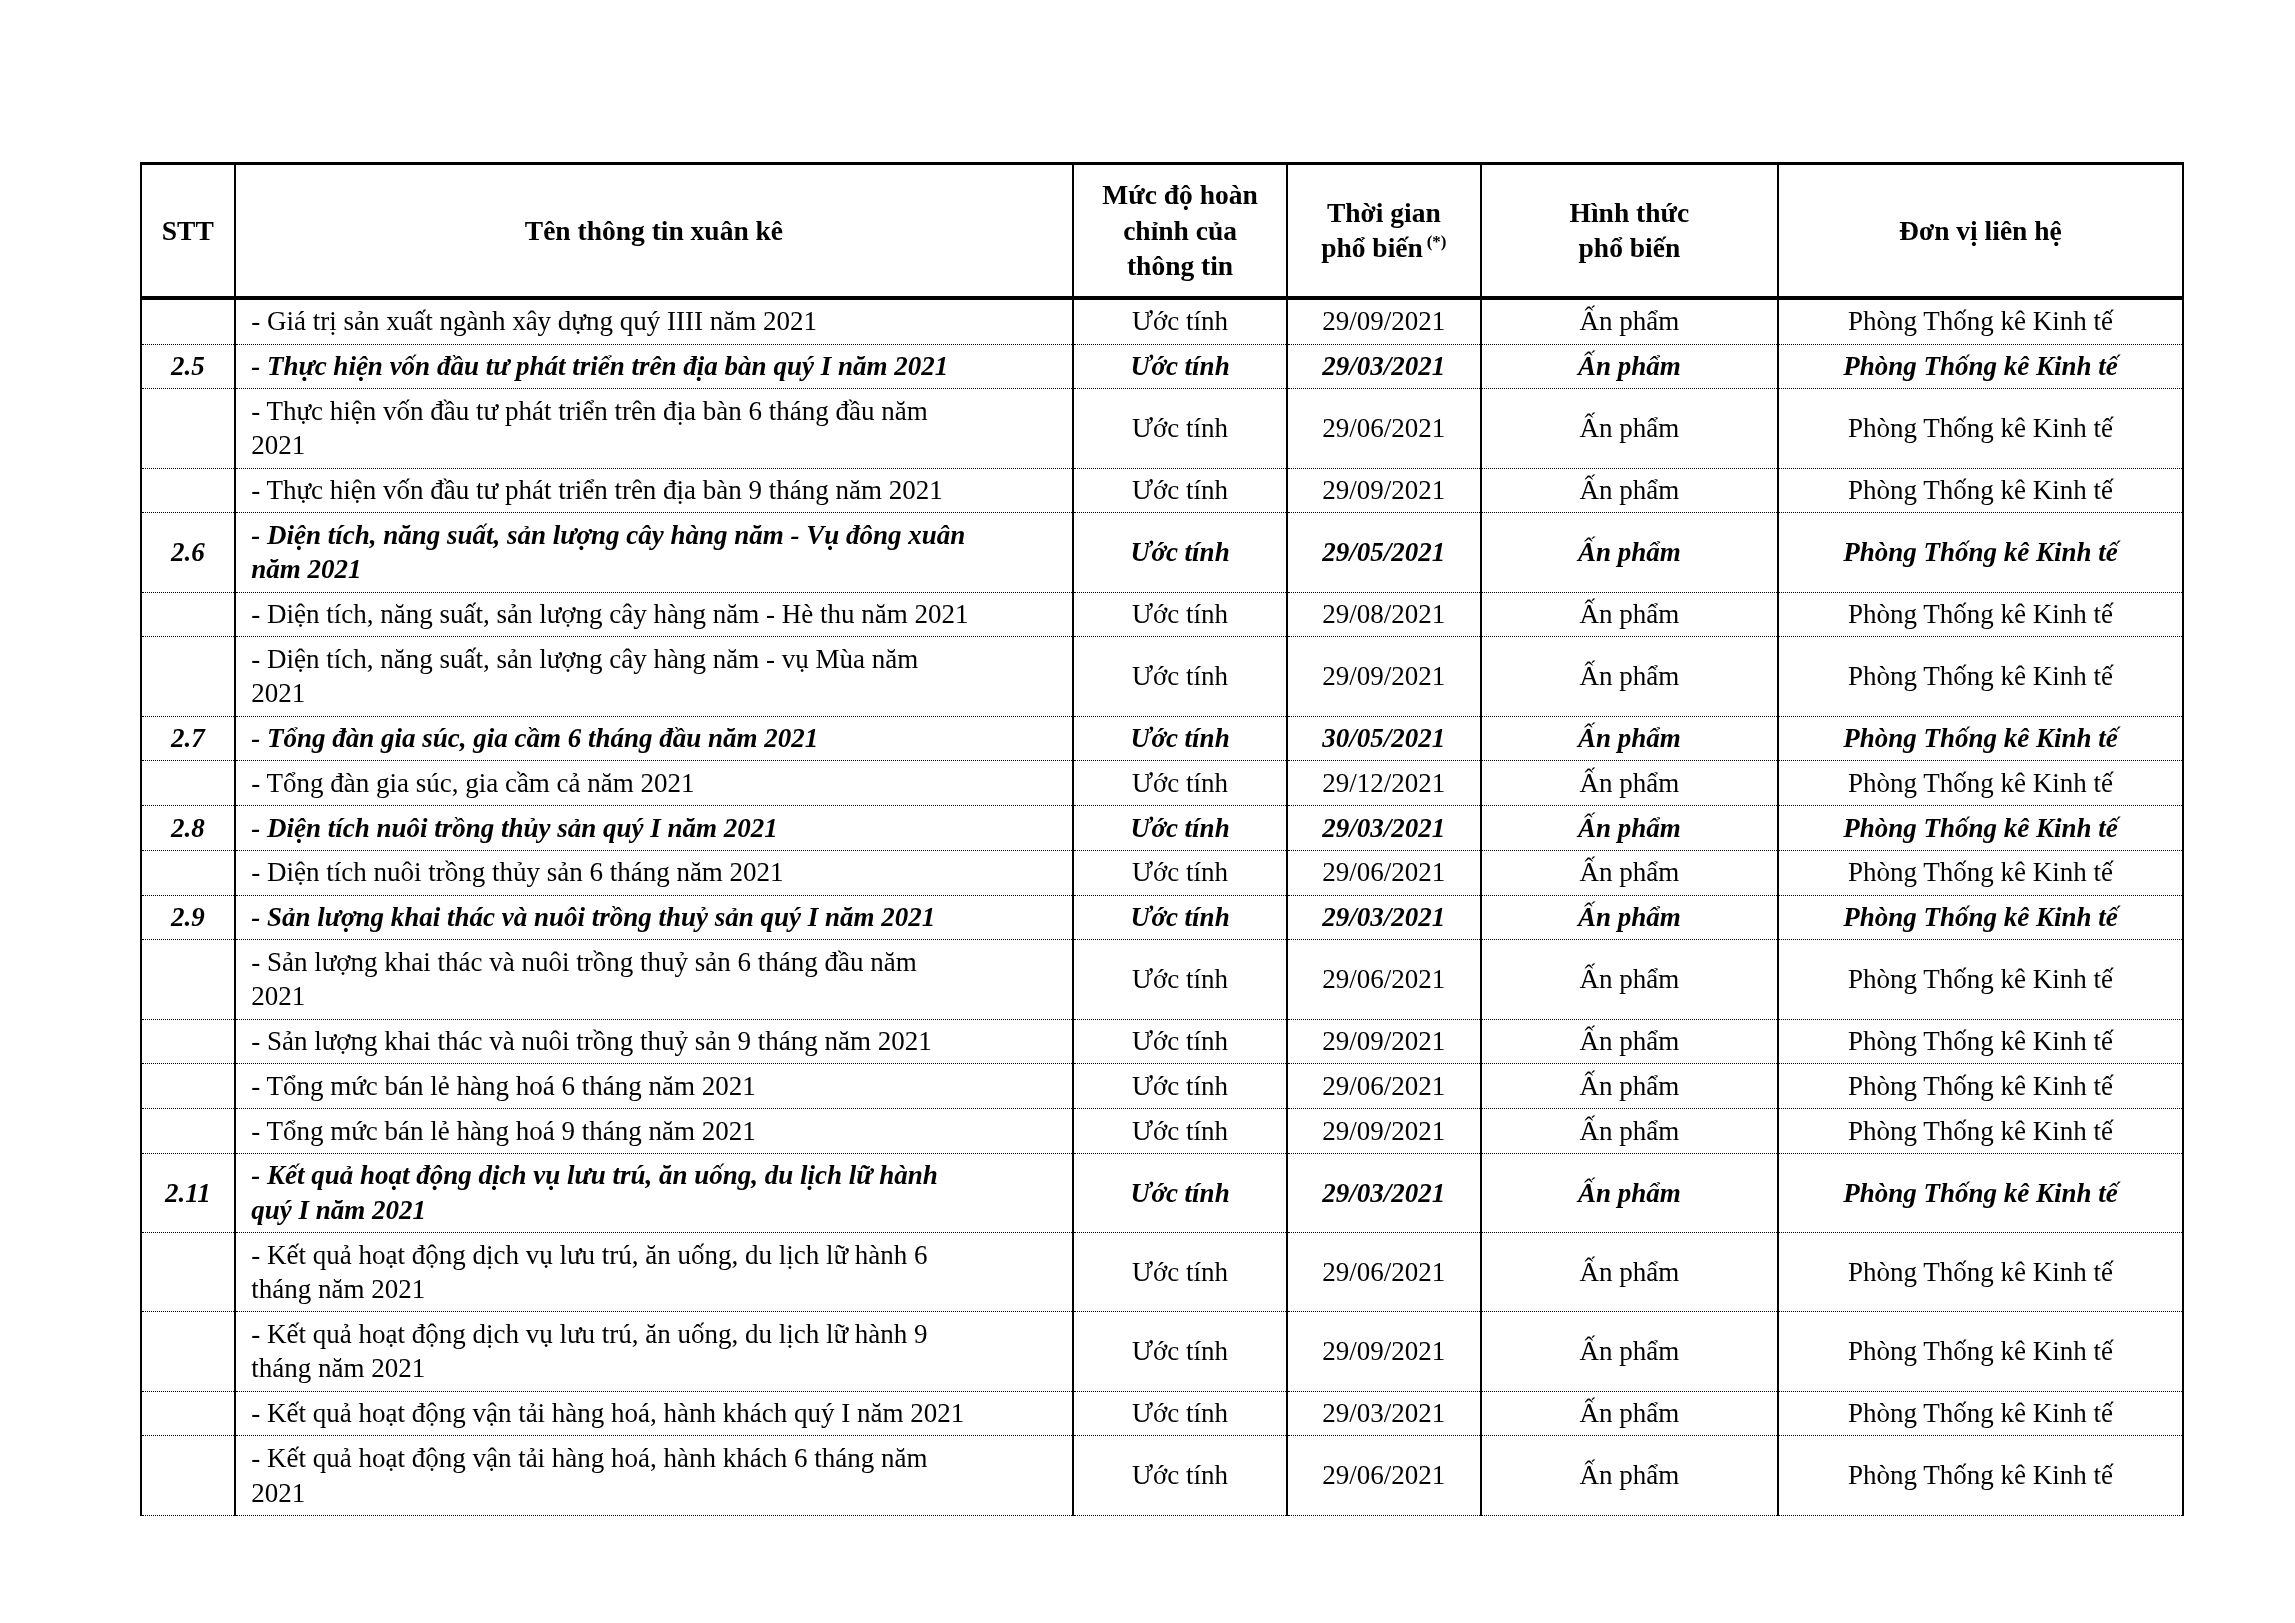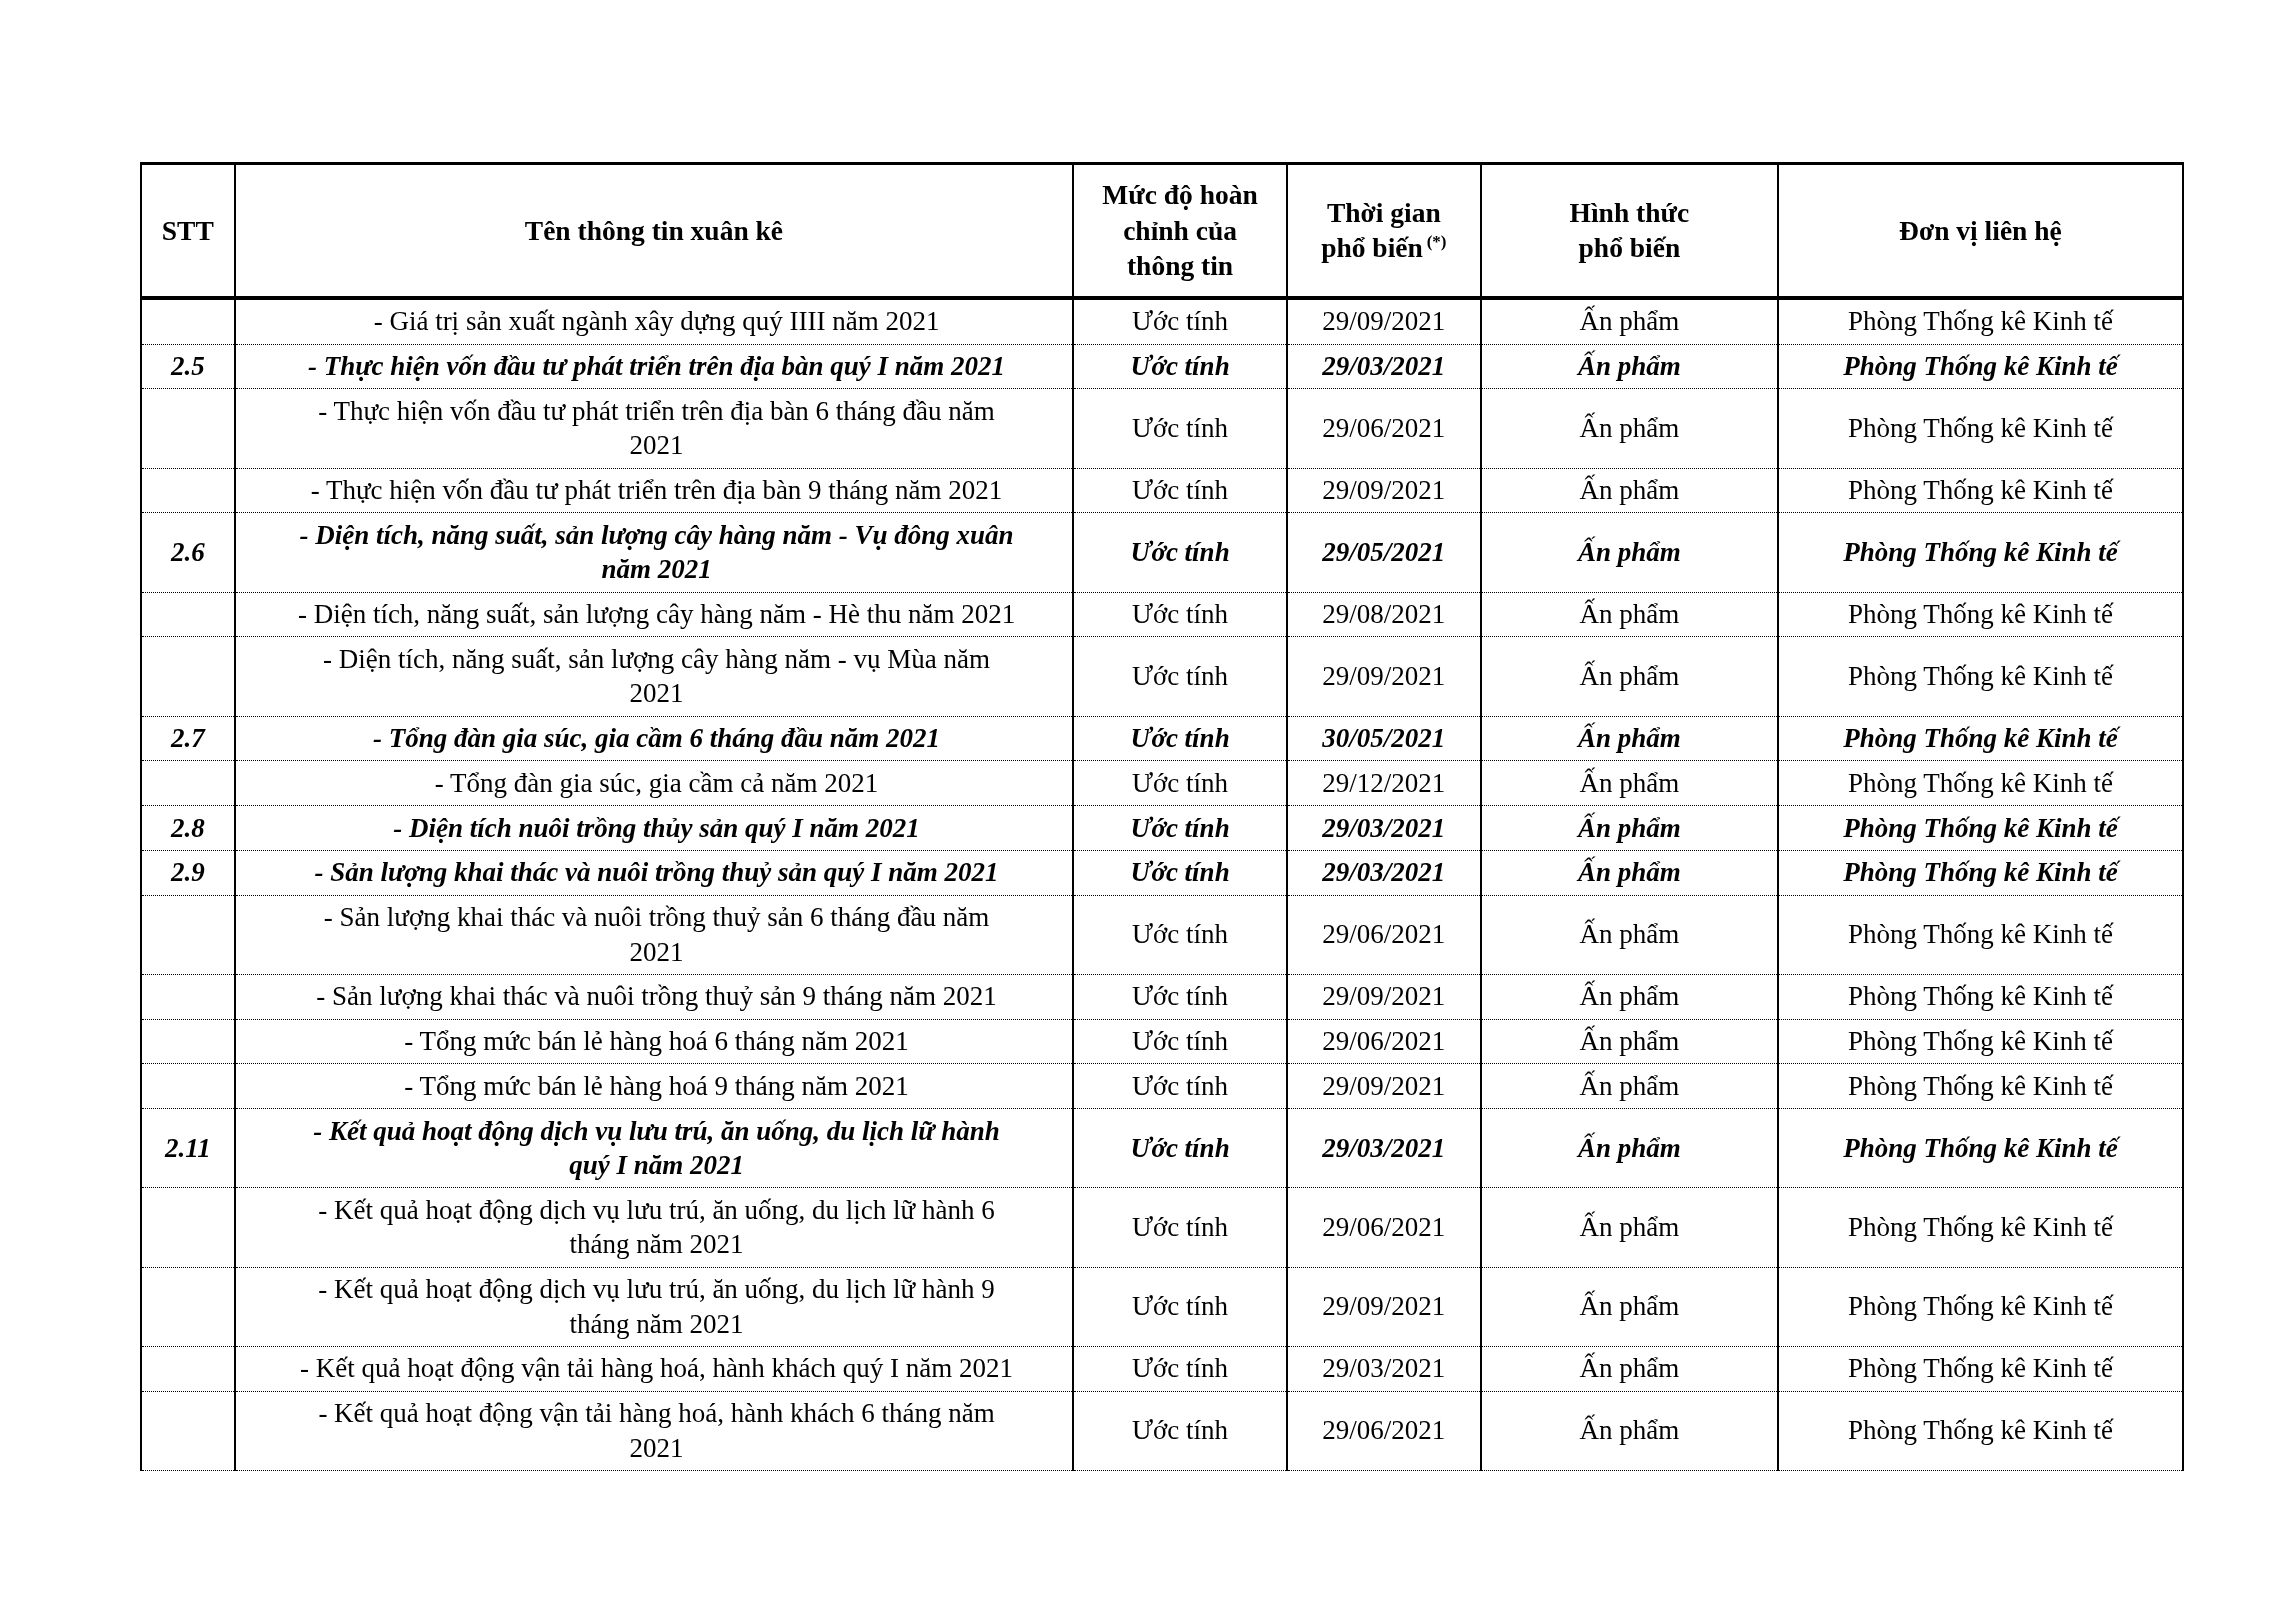--- a/index.html
+++ b/index.html
@@ -59,21 +59,21 @@
     vertical-align: middle;
     text-align: center;
     padding: 4.6px 5.2px;
     border-left: 2px solid #000;
     border-right: 2px solid #000;
     border-top: 1.3px dotted #000;
     border-bottom: 1.3px dotted #000;
     background: #ffffff;
   }
   td.col-name {
-    text-align: center;
+    text-align: left;
     padding: 4.6px 10.5px 4.6px 15.7px;
     white-space: pre-line;
   }
   td.col-stt {
     font-weight: bold;
     font-style: italic;
   }
   tr.emphasis td {
     font-weight: bold;
     font-style: italic;
@@ -191,20 +191,28 @@
             <td class="col-contact">Phòng Thống kê Kinh tế</td>
           </tr>
           <tr class="emphasis">
             <td class="col-stt">2.8</td>
             <td class="col-name">- Diện tích nuôi trồng thủy sản quý I năm 2021</td>
             <td class="col-completeness">Ước tính</td>
             <td class="col-time">29/03/2021</td>
             <td class="col-form">Ấn phẩm</td>
             <td class="col-contact">Phòng Thống kê Kinh tế</td>
           </tr>
+          <tr>
+            <td class="col-stt"></td>
+            <td class="col-name">- Diện tích nuôi trồng thủy sản 6 tháng năm 2021</td>
+            <td class="col-completeness">Ước tính</td>
+            <td class="col-time">29/06/2021</td>
+            <td class="col-form">Ấn phẩm</td>
+            <td class="col-contact">Phòng Thống kê Kinh tế</td>
+          </tr>
           <tr class="emphasis">
             <td class="col-stt">2.9</td>
             <td class="col-name">- Sản lượng khai thác và nuôi trồng thuỷ sản quý I năm 2021</td>
             <td class="col-completeness">Ước tính</td>
             <td class="col-time">29/03/2021</td>
             <td class="col-form">Ấn phẩm</td>
             <td class="col-contact">Phòng Thống kê Kinh tế</td>
           </tr>
           <tr>
             <td class="col-stt"></td>

